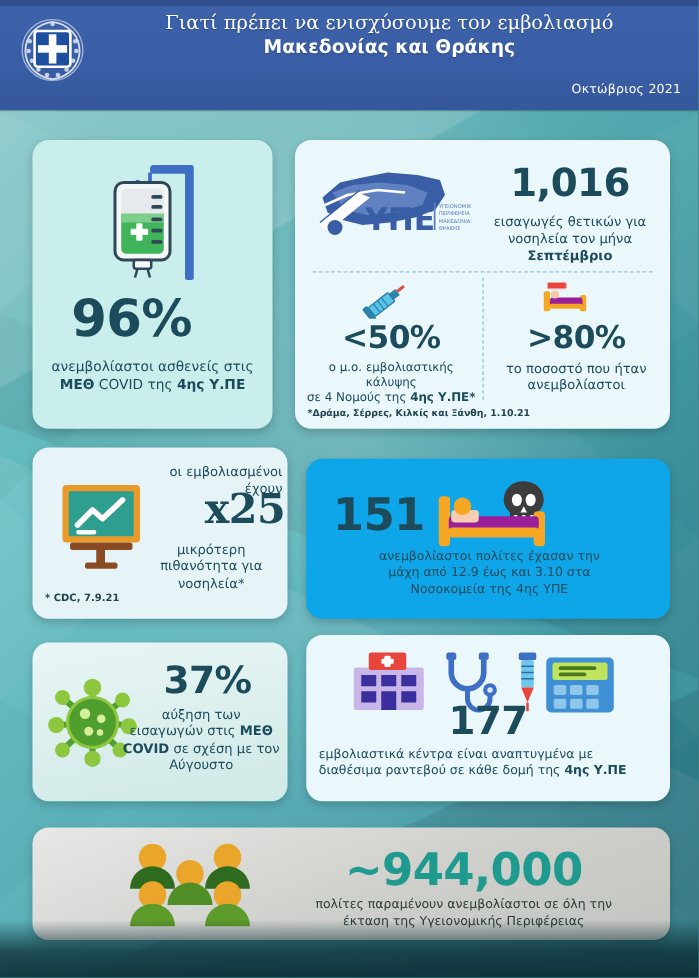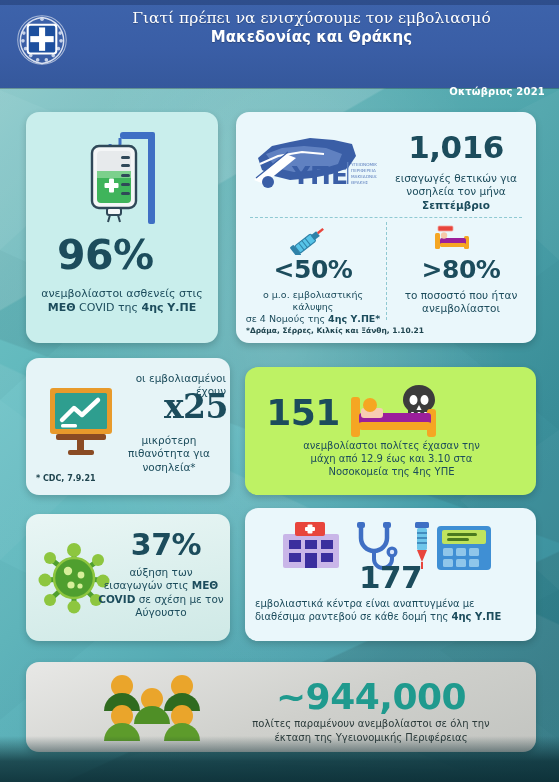--- a/index.html
+++ b/index.html
@@ -35,27 +35,27 @@
     box-shadow:0 1px 0 rgba(0,0,0,.25);}
   .header-strip-top{position:absolute;left:0;top:0;width:559px;height:5px;
     background:#2c4a86;opacity:.85;}
   .emblem{position:absolute;left:16px;top:14px;width:52px;height:52px;}
   .header-title{position:absolute;left:74px;right:10px;top:9px;
     color:#ffffff;text-align:center;font-size:15.5px;line-height:19px;
     font-family:"DejaVu Serif","Liberation Serif",serif;
     text-shadow:0 1px 1px rgba(0,0,0,.25);}
   .header-title .b{font-weight:bold;font-family:"DejaVu Sans","Liberation Sans",sans-serif;font-size:15px;}
   .header-date{position:absolute;right:14px;top:66px;color:#ffffff;
-    font-size:10px;font-weight:bold;letter-spacing:.2px;margin-top:20px;}
+    font-size:10px;font-weight:normal;letter-spacing:.2px;}
 
   
   .card{position:absolute;border-radius:13px;
     box-shadow:0 3px 7px rgba(0,0,0,.18);}
   .c-mint{background:#c9eeec;}
-  .c-mint2{background:#bef264;}
+  .c-mint2{background:#0ea5e9;}
   .c-pale{background:#eaf7fb;}
   .c-pale2{background:#e6f4f7;}
   .c-grad{background:linear-gradient(170deg,#e9f6f5 0%,#cfe9e6 100%);}
   .c-silver{background:linear-gradient(160deg,#e8e8e6 0%,#cfd0cc 55%,#c2c4c0 100%);}
 
   
   #card-ivbag{left:26px;top:112px;width:192px;height:231px;}
   
   #card-admissions{left:236px;top:112px;width:300px;height:231px;}
   

